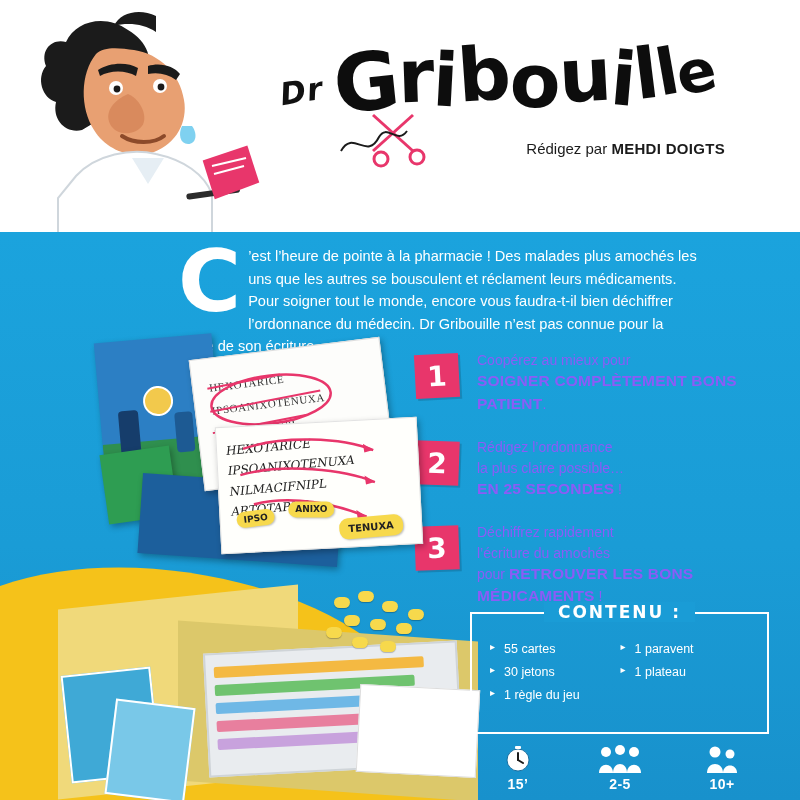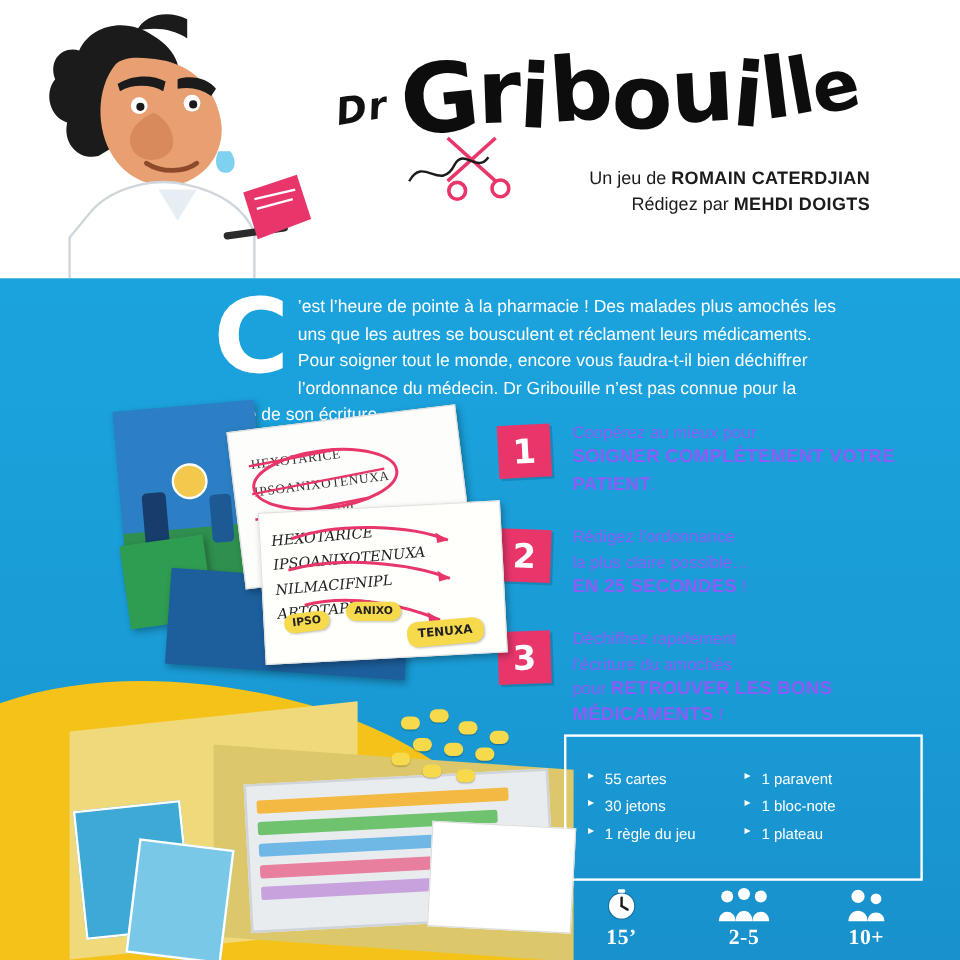--- a/index.html
+++ b/index.html
@@ -125,22 +125,22 @@
   }
 
   
   .icons{
     position:absolute;left:485px;top:740px;width:270px;height:52px;
     display:flex;align-items:flex-end;justify-content:center;gap:40px;
   }
   .icon-item{text-align:center;width:62px;}
   .icon-glyph{height:28px;display:flex;align-items:flex-end;justify-content:center;}
   .icon-label{
-    color:#ffffff;font-family:Liberation Serif, serif;font-weight:bold;
-    font-size:18px;margin-top:3px;letter-spacing:.5px;
+    color:#ffffff;font-family:Liberation Sans, sans-serif;font-weight:bold;
+    font-size:14px;margin-top:3px;letter-spacing:.5px;
   }
 
   
   .doc{position:absolute;left:36px;top:8px;width:250px;height:226px;}
 
   
   .collage{position:absolute;left:100px;top:330px;width:360px;height:250px;}
   .photo{position:absolute;box-shadow:2px 3px 6px rgba(0,0,0,.3);}
   .p-blue{left:0;top:8px;width:118px;height:148px;background:#2c7fc4;transform:rotate(-5deg);overflow:hidden;}
   .p-blue .grass{position:absolute;left:0;bottom:0;width:100%;height:46px;background:#2f8f4e;}
@@ -236,23 +236,20 @@
         <circle cx="50" cy="46" r="7" stroke="#e8366b" stroke-width="3" fill="none"></circle>
         <circle cx="14" cy="48" r="7" stroke="#e8366b" stroke-width="3" fill="none"></circle>
       </svg>
       <svg style="position:absolute;left:84px;top:96px;width:70px;height:44px;" viewBox="0 0 70 44">
         <path d="M2 30 C14 8 28 40 40 16 C48 2 58 24 68 10" stroke="#1b1b1b" stroke-width="2" fill="none"></path>
       </svg>
     </div>
 
     <div class="credits">
       <div>
-        <span>Un jeu de </span><b>ROMAIN CATERDJIAN</b>
-      </div>
-      <div>
         <span>Rédigez par </span><b>MEHDI DOIGTS</b>
       </div>
     </div>
   </div>
 
   <div class="bluepanel"></div>
 
   <svg class="layer" style="left:0;top:540px;width:470px;height:260px;" viewBox="0 0 470 260">
     <path d="M0 46 C90 14 210 26 300 62 C380 94 430 150 470 196 L470 260 L0 260 Z" fill="#f5c21a"></path>
   </svg>
@@ -260,21 +257,21 @@
   <div class="intro layer">
     <span class="dropcap">C</span>
     <span>’est l’heure de pointe à la pharmacie ! Des malades plus amochés les uns que les autres se bousculent et réclament leurs médicaments. Pour soigner tout le monde, encore vous faudra-t-il bien déchiffrer l’ordonnance du médecin. Dr Gribouille n’est pas connue pour la clarté de son écriture…</span>
   </div>
 
   <div class="steps layer">
     <div class="step">
       <div class="badge b1">1</div>
       <div class="steptext">
         <span>Coopérez au mieux pour</span><br>
-        <b>SOIGNER COMPLÈTEMENT VOTRE PATIENT</b><span>.</span>
+        <b>SOIGNER COMPLÈTEMENT BONS PATIENT</b><span>.</span>
       </div>
     </div>
     <div class="step">
       <div class="badge b2">2</div>
       <div class="steptext">
         <span>Rédigez l’ordonnance</span><br>
         <span>la plus claire possible…</span><br>
         <b>EN 25 SECONDES</b><span> !</span>
       </div>
     </div>
@@ -353,29 +350,31 @@
     <div class="token" style="left:286px;top:40px;"></div>
     <div class="token" style="left:312px;top:44px;"></div>
     <div class="token" style="left:338px;top:48px;"></div>
     <div class="token" style="left:294px;top:62px;"></div>
     <div class="token" style="left:322px;top:66px;"></div>
     <div class="token" style="left:350px;top:34px;"></div>
     <div class="token" style="left:268px;top:52px;"></div>
   </div>
 
   <div class="contenu layer">
+    <div class="contenu-title">
+      <span>CONTENU :</span>
+    </div>
     <div class="contenu-cols">
       <ul>
         <li>55 cartes</li>
         <li>30 jetons</li>
         <li>1 règle du jeu</li>
       </ul>
       <ul>
         <li>1 paravent</li>
-        <li>1 bloc-note</li>
         <li>1 plateau</li>
       </ul>
     </div>
   </div>
 
   <div class="icons layer">
     <div class="icon-item">
       <div class="icon-glyph">
         <svg width="28" height="28" viewBox="0 0 28 28">
           <circle cx="14" cy="15" r="11" fill="#fff"></circle>

